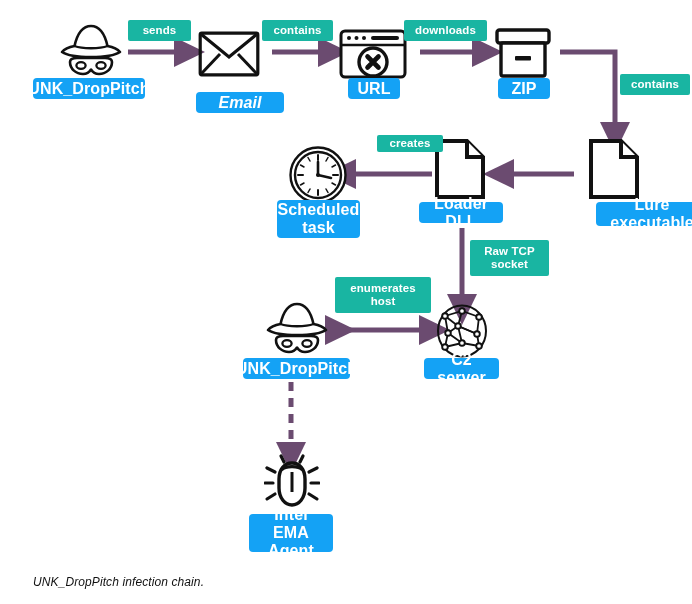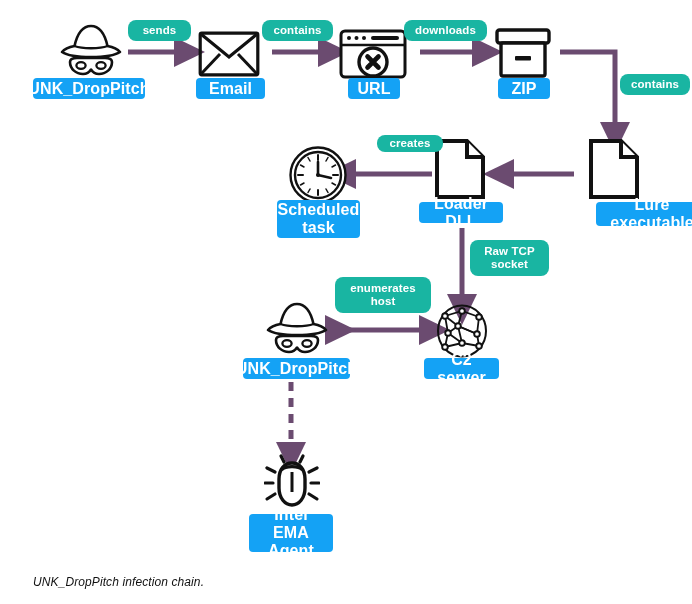--- a/index.html
+++ b/index.html
@@ -20,21 +20,21 @@
     line-height:1.12;
     letter-spacing:0.1px;
     box-sizing:border-box;
     border-radius:5px;
     padding:2px 6px;
     white-space:pre-line;
   }
   .verb{  
     background:#19b5a2;
     font-size:11.5px;
-    border-radius:8px;
+    border-radius:2px;
   }
   .node-label{ 
     background:#14a2f5;
     font-size:16px;
     border-radius:4px;
   }
 
   
   .icon{
     position:absolute;
@@ -235,21 +235,21 @@
 
   <div class="badge verb" style="left:470px;top:240px;width:79px;height:36px;">Raw TCP
 socket</div>
 
   <div class="badge verb" style="left:335px;top:277px;width:96px;height:36px;">enumerates
 host</div>
 
 
   <div class="badge node-label" style="left:33px;top:78px;width:112px;height:21px;">UNK_DropPitch</div>
 
-  <div class="badge node-label" style="left:196px;top:78px;width:69px;height:21px;">Email</div>
+  <div class="badge node-label" style="left:196px;top:92px;width:88px;height:21px;font-style:italic;">Email</div>
 
   <div class="badge node-label" style="left:348px;top:78px;width:52px;height:21px;">URL</div>
 
   <div class="badge node-label" style="left:498px;top:78px;width:52px;height:21px;">ZIP</div>
 
   <div class="badge node-label" style="left:556px;top:202px;width:112px;height:24px;margin-left:40px;">Lure executable</div>
 
   <div class="badge node-label" style="left:419px;top:202px;width:84px;height:21px;">Loader DLL</div>
 
   <div class="badge node-label" style="left:277px;top:200px;width:83px;height:38px;">Scheduled

